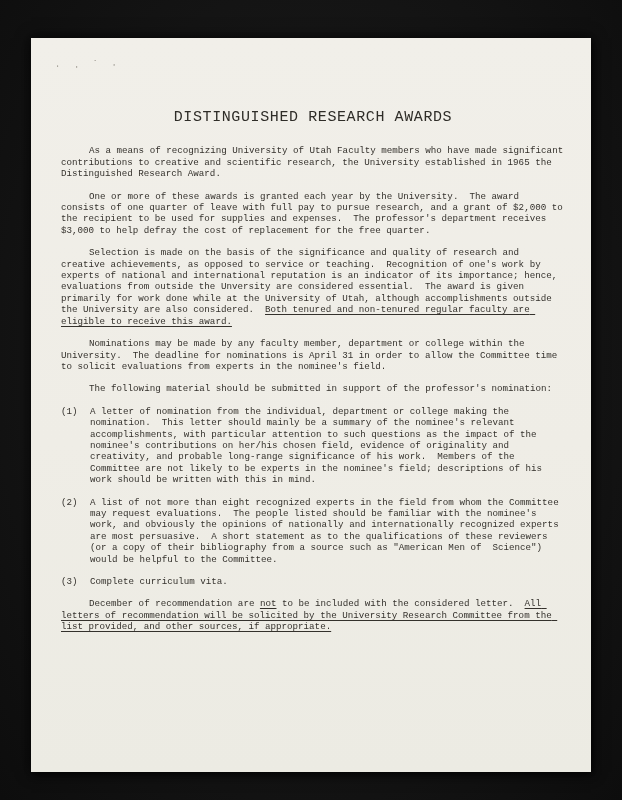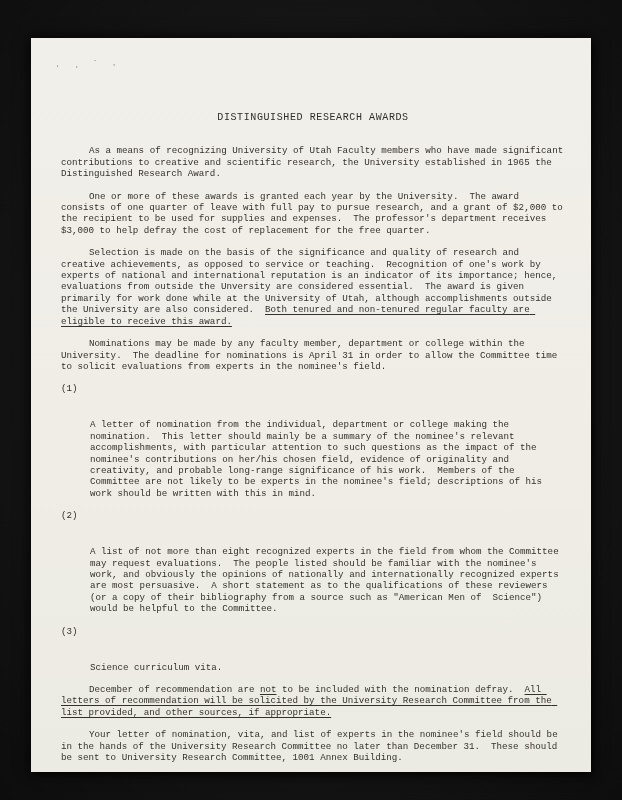--- a/index.html
+++ b/index.html
@@ -35,41 +35,40 @@
     top: 22px;
     color: #8f8b82;
     font-size: 9px;
     letter-spacing: 4px;
     transform: rotate(-3deg);
   }
   .title {
     margin: 74px 0 22px 0;
     text-align: center;
     font-weight: normal;
-    font-size: 10px;
+    font-size: 15px;
     letter-spacing: 0.6px;
     color: #2f2d28;
   }
   .para {
     margin: 1px 0 11px 0;
     text-indent: 28px;
     white-space: pre-wrap;
   }
   .item {
     display: flex;
     margin: 0 0 11px 0;
   }
   .num {
     width: 29px;
     flex: none;
   }
   .itext {
     flex: 1;
     white-space: pre-wrap;
-    margin-top: 36px;
   }
   .u {
     text-decoration: underline;
     text-underline-offset: 2px;
     text-decoration-thickness: 0.9px;
     text-decoration-skip-ink: none;
   }
 </style>
 </head>
 <body>
@@ -81,33 +80,33 @@
     <h1 class="title">DISTINGUISHED RESEARCH AWARDS</h1>
 
     <p class="para"><span>As a means of recognizing University of Utah Faculty members who have made significant contributions to creative and scientific research, the University established in 1965 the Distinguished Research Award.</span></p>
 
     <p class="para"><span>One or more of these awards is granted each year by the University.  The award consists of one quarter of leave with full pay to pursue research, and a grant of $2,000 to the recipient to be used for supplies and expenses.  The professor's department receives $3,000 to help defray the cost of replacement for the free quarter.</span></p>
 
     <p class="para"><span>Selection is made on the basis of the significance and quality of research and creative achievements, as opposed to service or teaching.  Recognition of one's work by experts of national and international reputation is an indicator of its importance; hence, evaluations from outside the Unversity are considered essential.  The award is given primarily for work done while at the University of Utah, although accomplishments outside the University are also considered.  </span><span class="u">Both tenured and non-tenured regular faculty are eligible to receive this award.</span></p>
 
     <p class="para"><span>Nominations may be made by any faculty member, department or college within the University.  The deadline for nominations is April 31 in order to allow the Committee time to solicit evaluations from experts in the nominee's field.</span></p>
 
+    <p class="para"><span>The following material should be submitted in support of the professor's nomination:</span></p>
 
     <div class="item">
         <span class="num">(1)</span>
         <span class="itext">A letter of nomination from the individual, department or college making the nomination.  This letter should mainly be a summary of the nominee's relevant accomplishments, with particular attention to such questions as the impact of the nominee's contributions on her/his chosen field, evidence of originality and creativity, and probable long-range significance of his work.  Members of the Committee are not likely to be experts in the nominee's field; descriptions of his work should be written with this in mind.</span>
       </div>
 
     <div class="item">
         <span class="num">(2)</span>
         <span class="itext">A list of not more than eight recognized experts in the field from whom the Committee may request evaluations.  The people listed should be familiar with the nominee's work, and obviously the opinions of nationally and internationally recognized experts are most persuasive.  A short statement as to the qualifications of these reviewers (or a copy of their bibliography from a source such as "American Men of  Science") would be helpful to the Committee.</span>
       </div>
 
     <div class="item">
         <span class="num">(3)</span>
-        <span class="itext">Science curriculum vita.</span>
+        <span class="itext">Complete curriculum vita.</span>
       </div>
 
-    <p class="para"><span>December of recommendation are </span><span class="u">not</span><span> to be included with the nomination defray.  </span><span class="u">All letters of recommendation will be solicited by the University Research Committee from the list provided, and other sources, if appropriate.</span></p>
+    <p class="para"><span>December of recommendation are </span><span class="u">not</span><span> to be included with the considered letter.  </span><span class="u">All letters of recommendation will be solicited by the University Research Committee from the list provided, and other sources, if appropriate.</span></p>
 
-    <p class="para"><span>Your letter of nomination, vita, and list of experts in the nominee's field should be in the hands of the University Research Committee no later than December 31.  These should be sent to University Research Committee, 1001 Annex Building.</span></p>
   </div>
 </div>
 
 </body></html>

